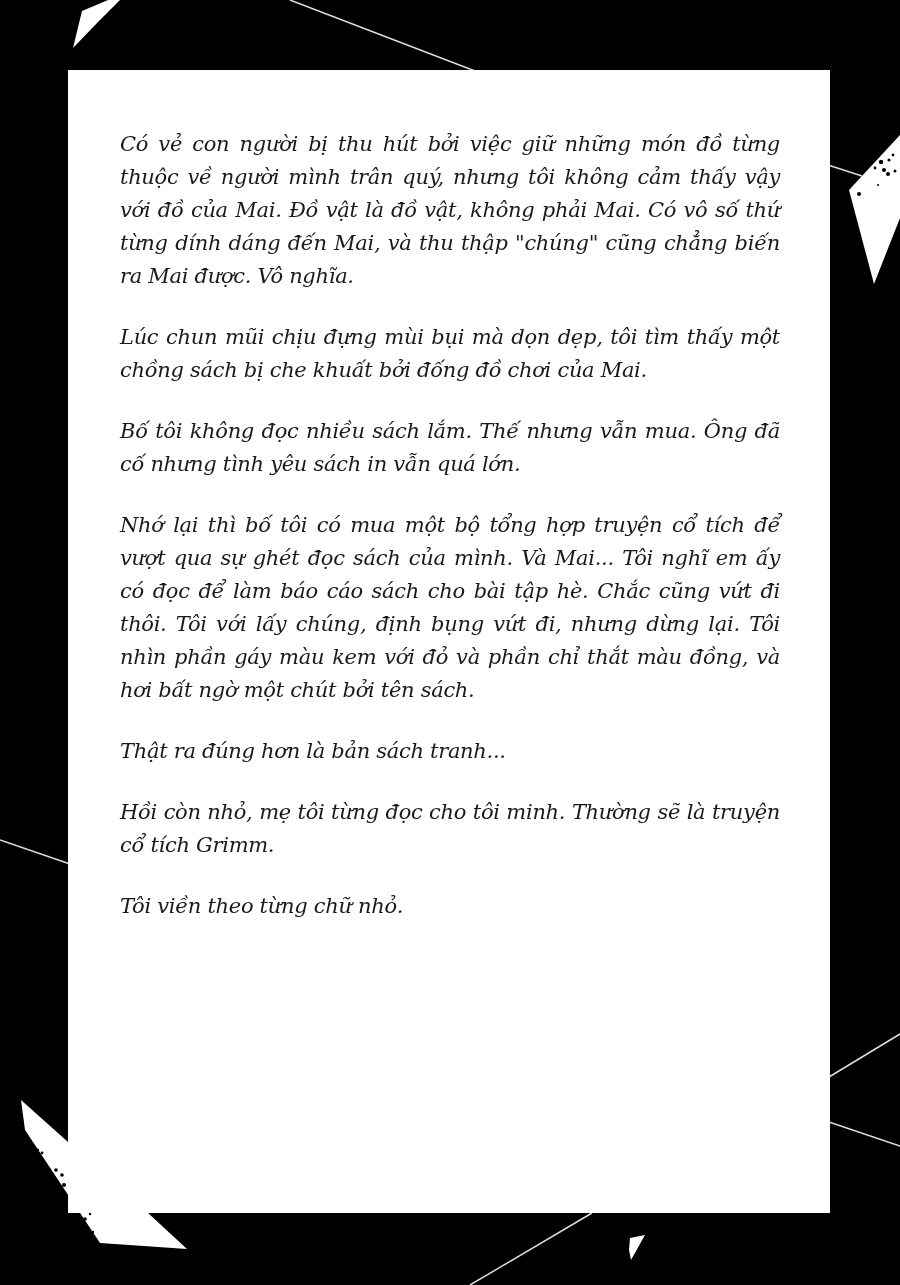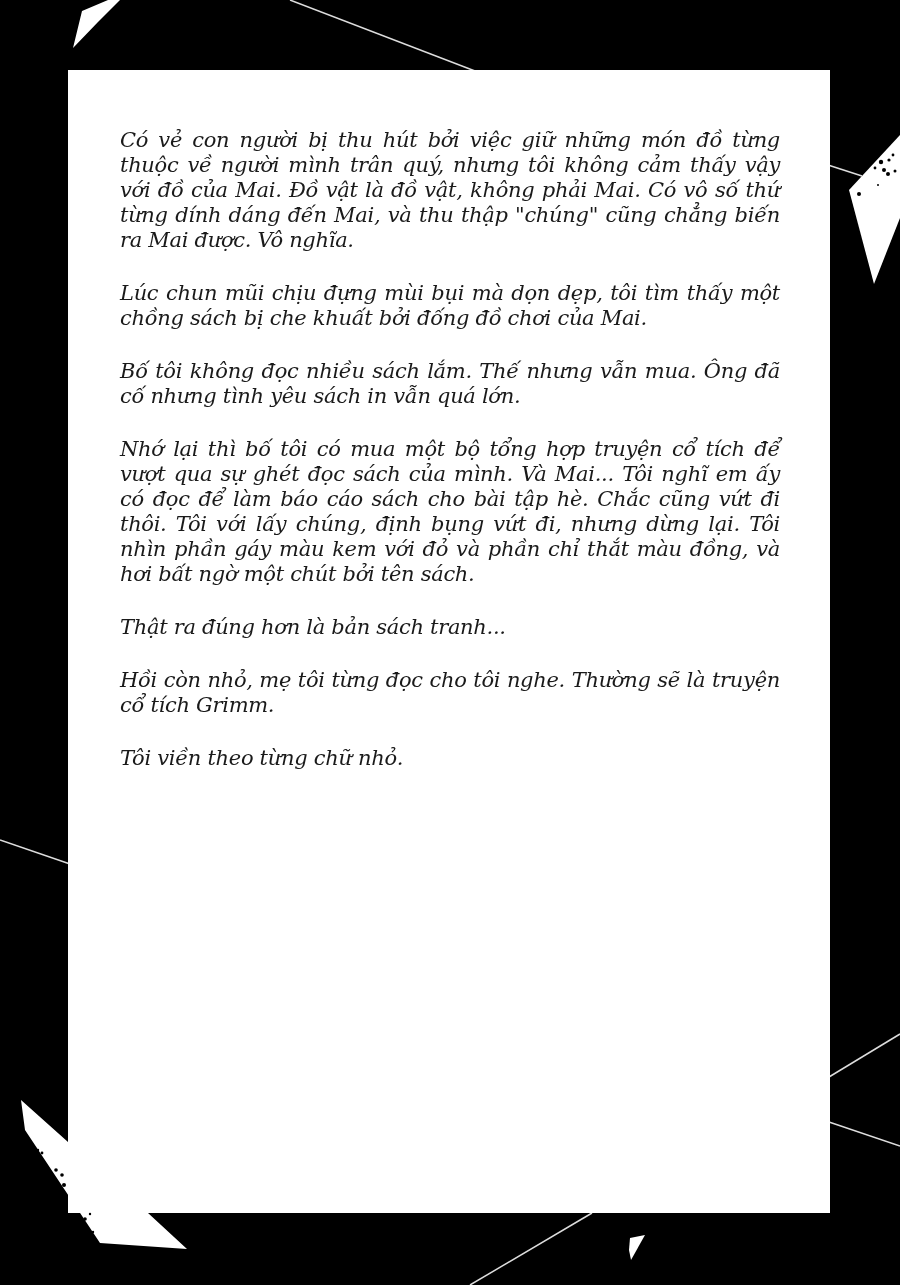--- a/index.html
+++ b/index.html
@@ -31,21 +31,21 @@
       box-sizing: border-box;
     }
     .text-body {
       position: absolute;
       left: 52px;
       top: 58px;
       width: 660px;
       color: #1a1a1a;
       font-style: italic;
       font-size: 21px;
-      line-height: 25px;
+      line-height: 33px;
       letter-spacing: -0.3px;
     }
     .para {
       margin: 0 0 28px 0;
       text-align: justify;
       text-align-last: left;
     }
     .overlay {
       position: absolute;
       left: 0;
@@ -88,21 +88,21 @@
   <polygon points="630,1238 645,1235 631,1260 629,1250" fill="#ffffff"></polygon>
 </svg>
 
 <div class="page">
   <div class="text-body">
     <p class="para">Có vẻ con người bị thu hút bởi việc giữ những món đồ từng thuộc về người mình trân quý, nhưng tôi không cảm thấy vậy với đồ của Mai. Đồ vật là đồ vật, không phải Mai. Có vô số thứ từng dính dáng đến Mai, và thu thập "chúng" cũng chẳng biến ra Mai được. Vô nghĩa.</p>
     <p class="para">Lúc chun mũi chịu đựng mùi bụi mà dọn dẹp, tôi tìm thấy một chồng sách bị che khuất bởi đống đồ chơi của Mai.</p>
     <p class="para">Bố tôi không đọc nhiều sách lắm. Thế nhưng vẫn mua. Ông đã cố nhưng tình yêu sách in vẫn quá lớn.</p>
     <p class="para">Nhớ lại thì bố tôi có mua một bộ tổng hợp truyện cổ tích để vượt qua sự ghét đọc sách của mình. Và Mai... Tôi nghĩ em ấy có đọc để làm báo cáo sách cho bài tập hè. Chắc cũng vứt đi thôi. Tôi với lấy chúng, định bụng vứt đi, nhưng dừng lại. Tôi nhìn phần gáy màu kem với đỏ và phần chỉ thắt màu đồng, và hơi bất ngờ một chút bởi tên sách.</p>
     <p class="para">Thật ra đúng hơn là bản sách tranh...</p>
-    <p class="para">Hồi còn nhỏ, mẹ tôi từng đọc cho tôi nghe. Thường sẽ là truyện cổ tích Grimm.</p>
+    <p class="para">Hồi còn nhỏ, mẹ tôi từng đọc cho tôi minh. Thường sẽ là truyện cổ tích Grimm.</p>
     <p class="para">Tôi viền theo từng chữ nhỏ.</p>
   </div>
 </div>
 
 <svg class="overlay" viewBox="0 0 900 1285" xmlns="http://www.w3.org/2000/svg">
 
   <polygon points="21,1100 68,1142 68,1213 148,1213 187,1249 100,1243 25,1130" fill="#ffffff"></polygon>
   <g fill="#000000">
     <circle cx="38" cy="1150" r="1.2"></circle>
     <circle cx="42" cy="1153" r="1.4"></circle>

